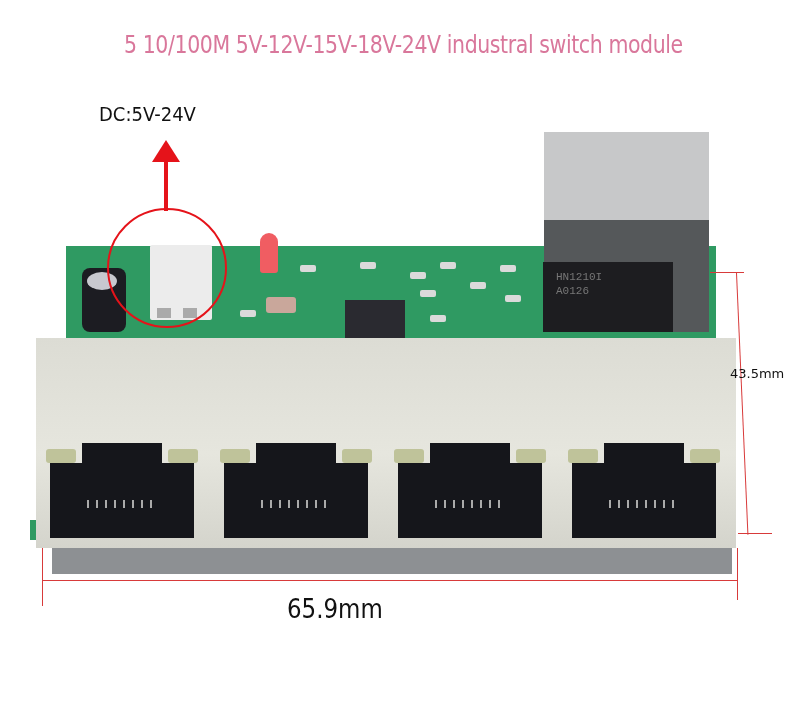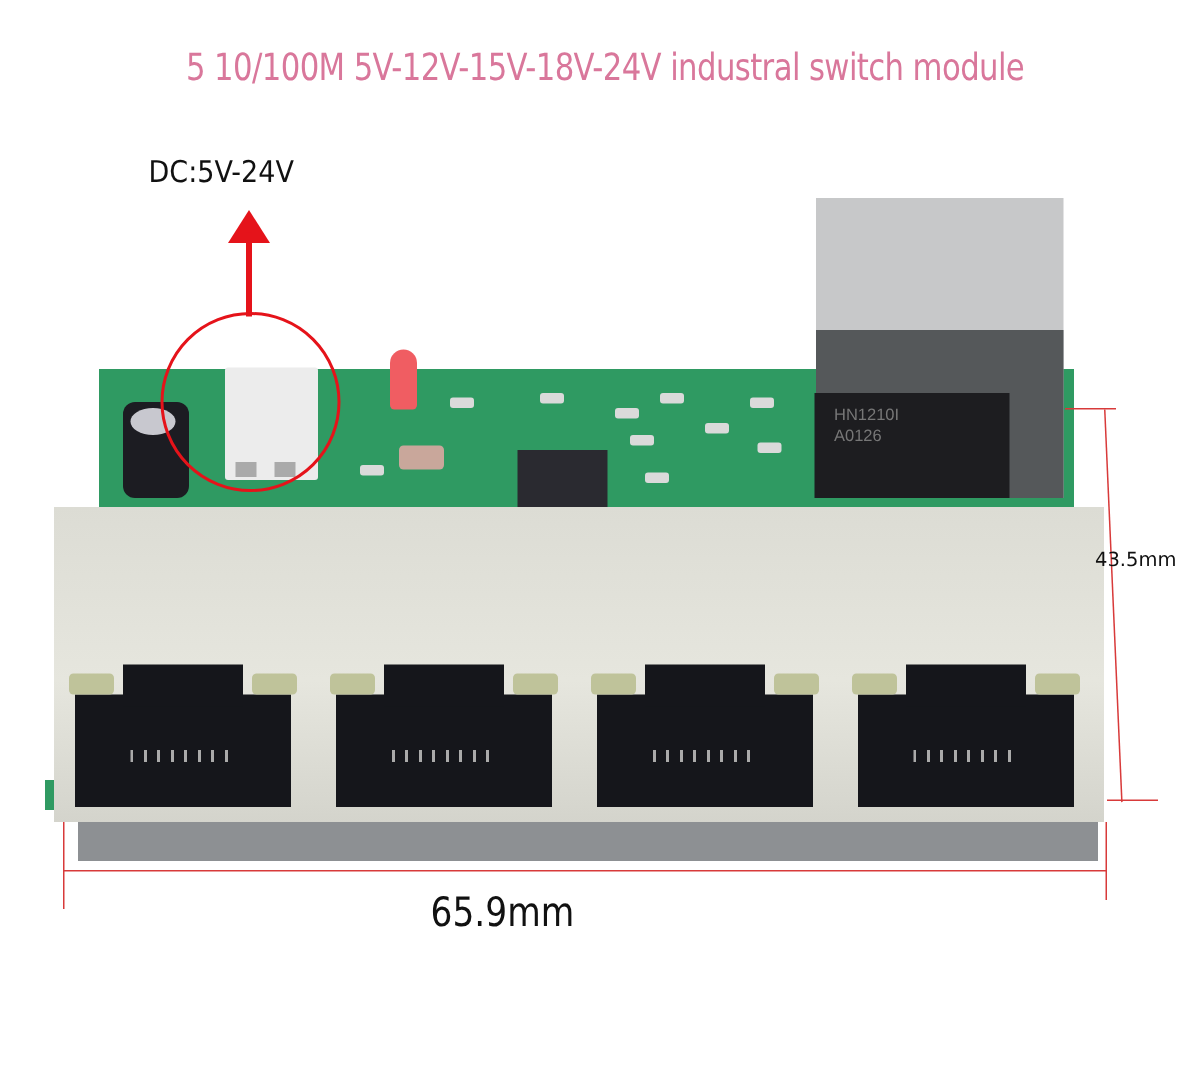--- a/index.html
+++ b/index.html
@@ -15,21 +15,21 @@
   .connector { position:absolute; left:150px; top:245px; width:62px; height:75px; background:#ececec; border-radius:2px; }
   .connector-slot { position:absolute; top:308px; width:14px; height:10px; background:#aaa; }
   .dc-circle { position:absolute; left:107px; top:208px; width:116px; height:116px; border:2px solid #e5131a; border-radius:50%; }
   .led { position:absolute; left:260px; top:233px; width:18px; height:40px; background:#f05d62; border-radius:9px 9px 3px 3px; }
   .crystal { position:absolute; left:266px; top:297px; width:30px; height:16px; background:#c9a79b; border-radius:3px; }
   .chip { position:absolute; left:345px; top:300px; width:60px; height:40px; background:#2a2a30; }
   .smd { position:absolute; height:7px; width:16px; background:#dadada; border-radius:2px; }
   .top-jack { position:absolute; left:544px; top:132px; width:165px; height:200px; background:#c7c8c9; }
   .top-jack-front { position:absolute; left:544px; top:220px; width:165px; height:112px; background:#55585a; }
   .transformer { position:absolute; left:543px; top:262px; width:130px; height:70px; background:#1d1d20; }
-  .transformer-text { position:absolute; left:556px; top:270px; font-size:11px; color:#777; font-family:Liberation Sans, sans-serif; line-height:14px; }
+  .transformer-text { position:absolute; left:556px; top:270px; font-size:11px; color:#777; font-family:Liberation Mono, monospace; line-height:14px; }
   .housing { position:absolute; left:36px; top:338px; width:700px; height:210px; background:linear-gradient(#dcdcd4, #e6e6de 55%, #d4d4cc); }
   .housing-base { position:absolute; left:52px; top:548px; width:680px; height:26px; background:#8d9093; }
   .port { position:absolute; top:443px; width:160px; height:95px; }
   .port-body { position:absolute; left:8px; top:20px; width:144px; height:75px; background:#15161b; }
   .port-top { position:absolute; left:40px; top:0px; width:80px; height:28px; background:#15161b; }
   .port-led { position:absolute; top:6px; width:30px; height:14px; background:#bfc39a; border-radius:3px; }
   .port-pins { position:absolute; left:45px; top:57px; width:70px; height:8px;
     background:repeating-linear-gradient(90deg, #aaa 0 2px, transparent 2px 9px); }
   .dim-line-h { position:absolute; left:42px; top:580px; width:696px; height:1px; background:#d83a3a; }
   .dim-tick-l { position:absolute; left:42px; top:548px; width:1px; height:58px; background:#d83a3a; }

